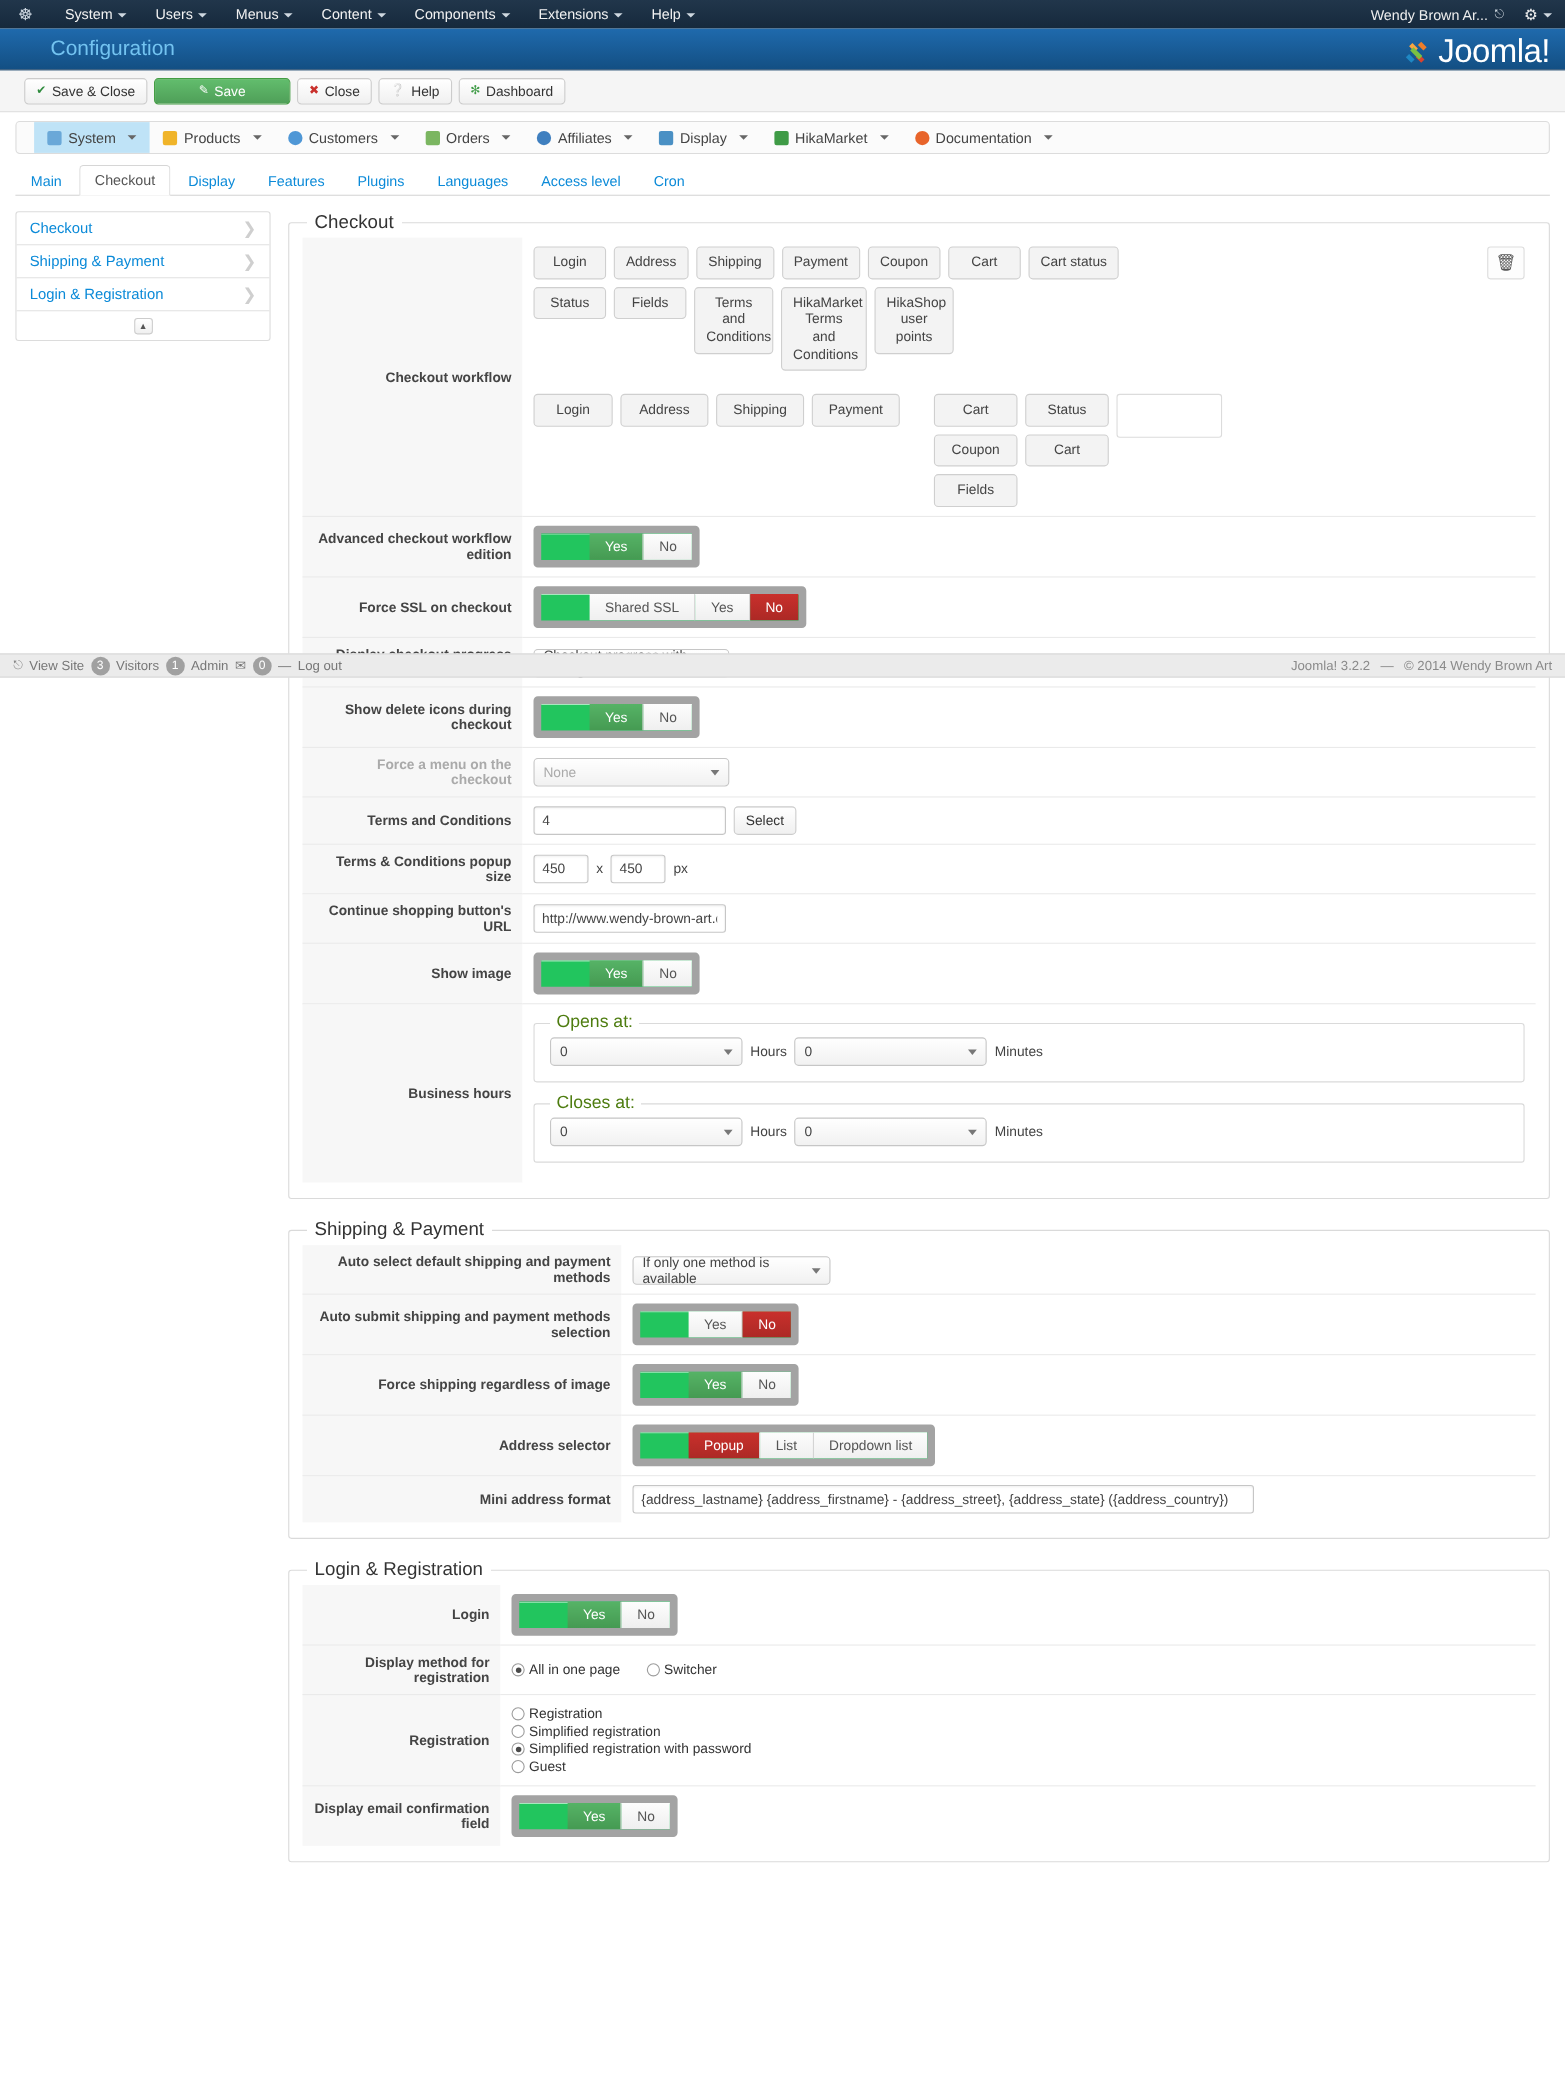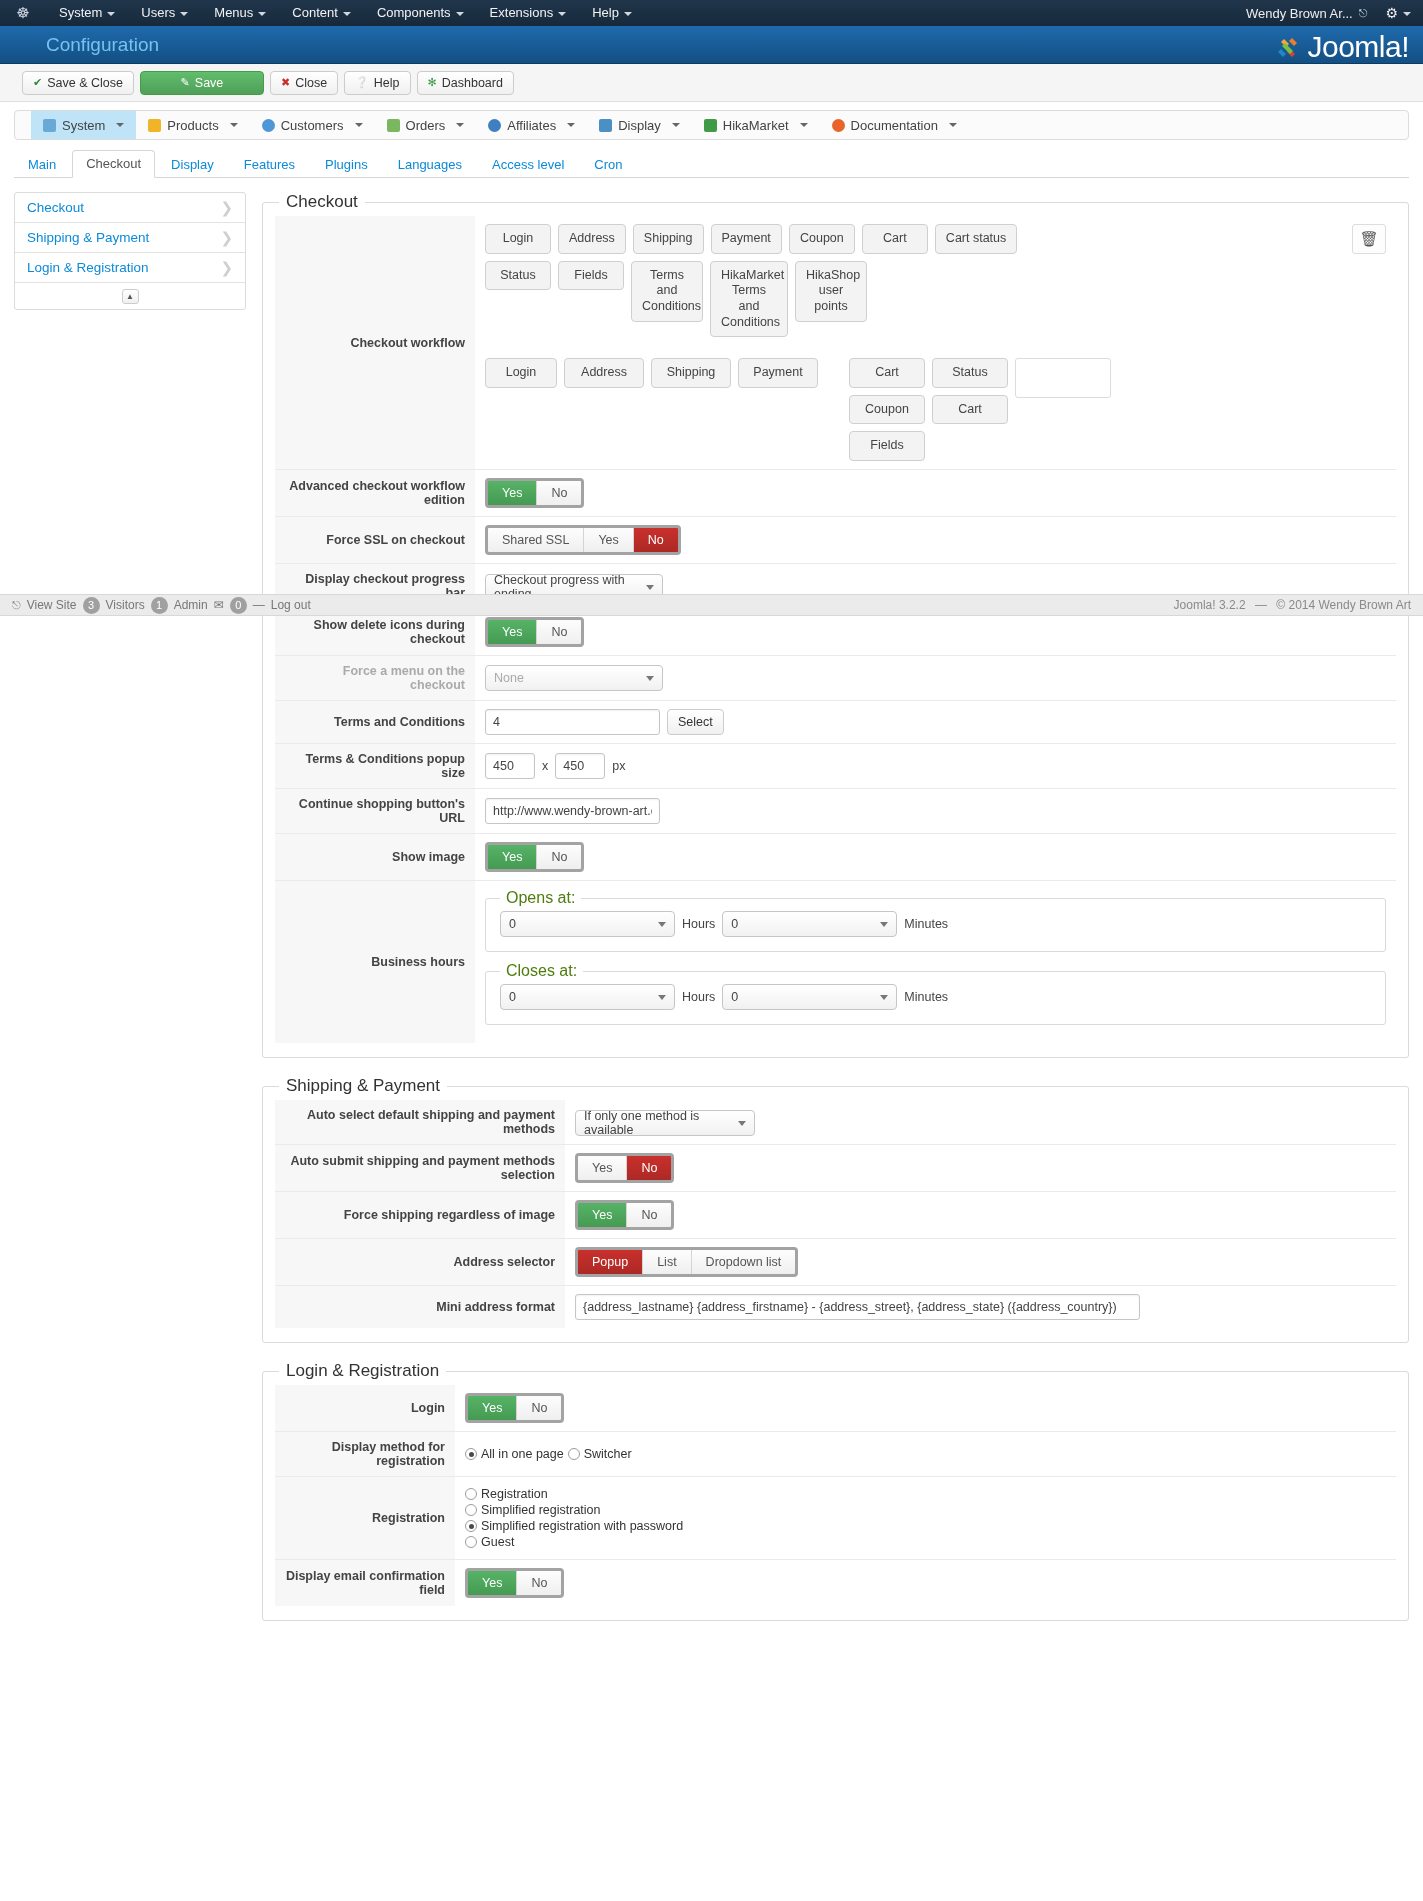--- a/index.html
+++ b/index.html
@@ -136,22 +136,22 @@
   .trash {
     width:34px;height:30px;border:1px solid #ddd;border-radius:3px;background:#fdfdfd;
     display:flex;align-items:center;justify-content:center;color:#555;font-size:15px;
     margin-left:auto; cursor:pointer;
   }
   .wf-cols { display:flex; gap:7px; align-items:flex-start; flex-wrap:wrap; }
   .wf-col { display:flex; flex-direction:column; gap:7px; }
   .wf-empty { width:96px; height:40px; border:1px solid #dcdcdc; border-radius:3px; background:#fff; }
 
   
-  .toggle { display:inline-flex; border:3px solid #a3a3a3; border-radius:4px; overflow:hidden;
-     background:#22c55e; box-shadow:inset 0 1px 0 rgba(255,255,255,.6); }
+  .toggle { display:inline-flex; border:7px solid #a3a3a3; border-radius:4px; overflow:hidden;
+     background:#22c55e; box-shadow:inset 0 1px 0 rgba(255,255,255,.6);padding-left:44px; }
   .toggle span {
     padding:5px 14px; font-size:12.5px; color:#555; cursor:pointer;
     background:linear-gradient(#fdfdfd,#efefef); border-right:1px solid #d4d4d4;
   }
   .toggle span:last-child { border-right:none; }
   .toggle span.on-green { background:linear-gradient(#56b366,#459a52); color:#fff; }
   .toggle span.on-red { background:linear-gradient(#c9302c,#ac2925); color:#fff; }
 
   
   .sel {
@@ -578,21 +578,21 @@
           <td class="val">
             <span class="toggle">
               <span class="on-green">Yes</span>
               <span>No</span>
             </span>
           </td>
         </tr>
         <tr>
           <td class="lbl" style="width:180px">Display method for registration</td>
           <td class="val">
-            <span class="inline" style="gap:4px">
+            <span class="inline" style="gap:24px">
               <span class="radio-line">
                 <i class="rd sel2"></i>
                 <span>All in one page</span>
               </span>
               <span class="radio-line">
                 <i class="rd"></i>
                 <span>Switcher</span>
               </span>
             </span>
           </td>

